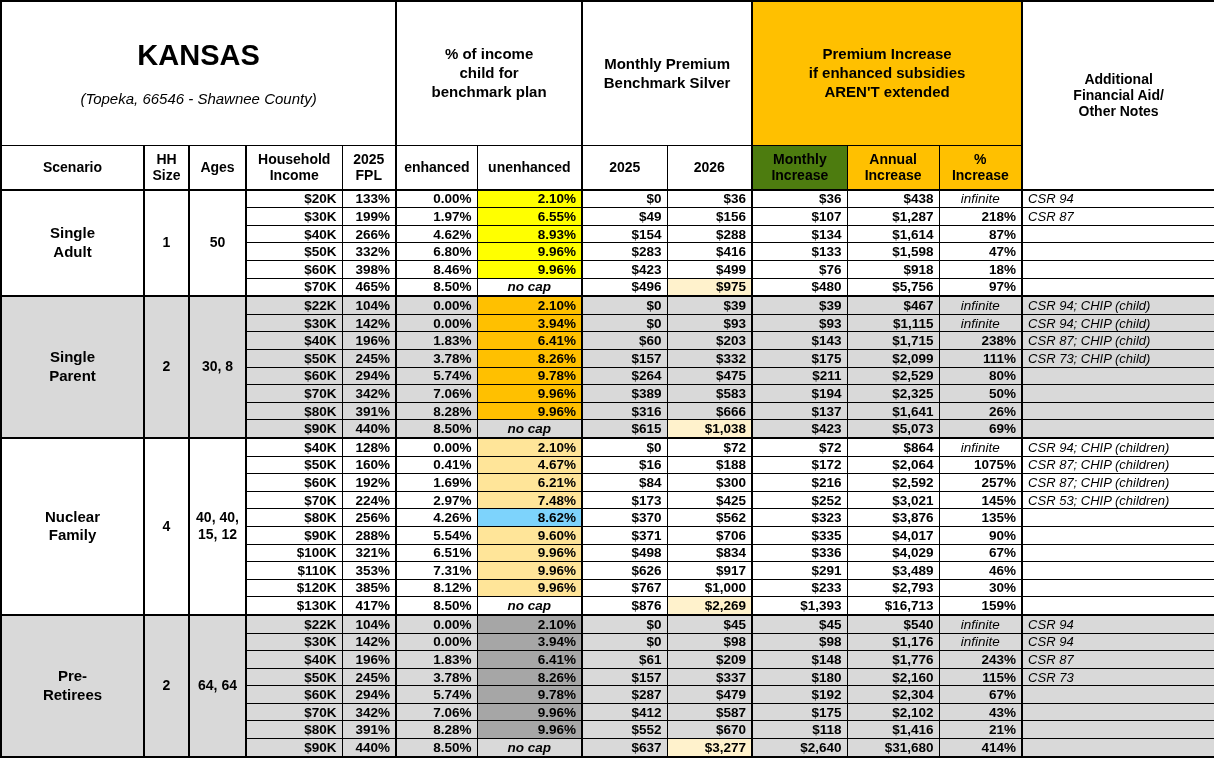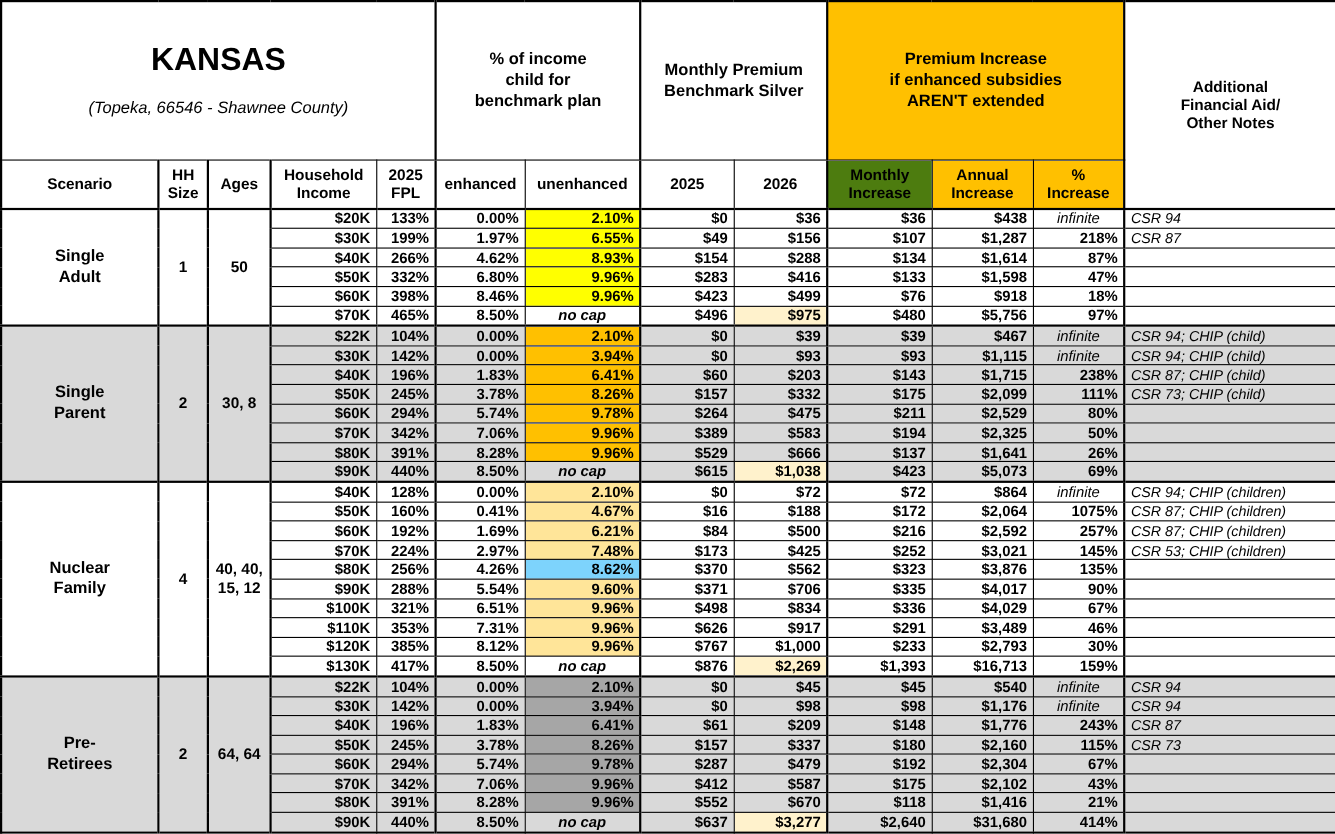--- a/index.html
+++ b/index.html
@@ -235,21 +235,21 @@
         <td class="num bl2">$194</td>
         <td class="num">$2,325</td>
         <td class="num">50%</td>
         <td class="notes bl2"></td>
       </tr>
       <tr style="background: rgb(217, 217, 217);">
         <td class="num bl2">$80K</td>
         <td class="num">391%</td>
         <td class="num bl2">8.28%</td>
         <td class="num" style="background: rgb(255, 192, 0);">9.96%</td>
-        <td class="num bl2">$529</td>
+        <td class="num bl2">$316</td>
         <td class="num">$666</td>
         <td class="num bl2">$137</td>
         <td class="num">$1,641</td>
         <td class="num">26%</td>
         <td class="notes bl2"></td>
       </tr>
       <tr style="background: rgb(217, 217, 217);">
         <td class="num bl2">$90K</td>
         <td class="num">440%</td>
         <td class="num bl2">8.50%</td>
@@ -289,21 +289,21 @@
         <td class="num">$2,064</td>
         <td class="num">1075%</td>
         <td class="notes bl2">CSR 87; CHIP (children)</td>
       </tr>
       <tr style="background: rgb(255, 255, 255);">
         <td class="num bl2">$60K</td>
         <td class="num">192%</td>
         <td class="num bl2">1.69%</td>
         <td class="num" style="background: rgb(255, 229, 153);">6.21%</td>
         <td class="num bl2">$84</td>
-        <td class="num">$500</td>
+        <td class="num">$300</td>
         <td class="num bl2">$216</td>
         <td class="num">$2,592</td>
         <td class="num">257%</td>
         <td class="notes bl2">CSR 87; CHIP (children)</td>
       </tr>
       <tr style="background: rgb(255, 255, 255);">
         <td class="num bl2">$70K</td>
         <td class="num">224%</td>
         <td class="num bl2">2.97%</td>
         <td class="num" style="background: rgb(255, 229, 153);">7.48%</td>

